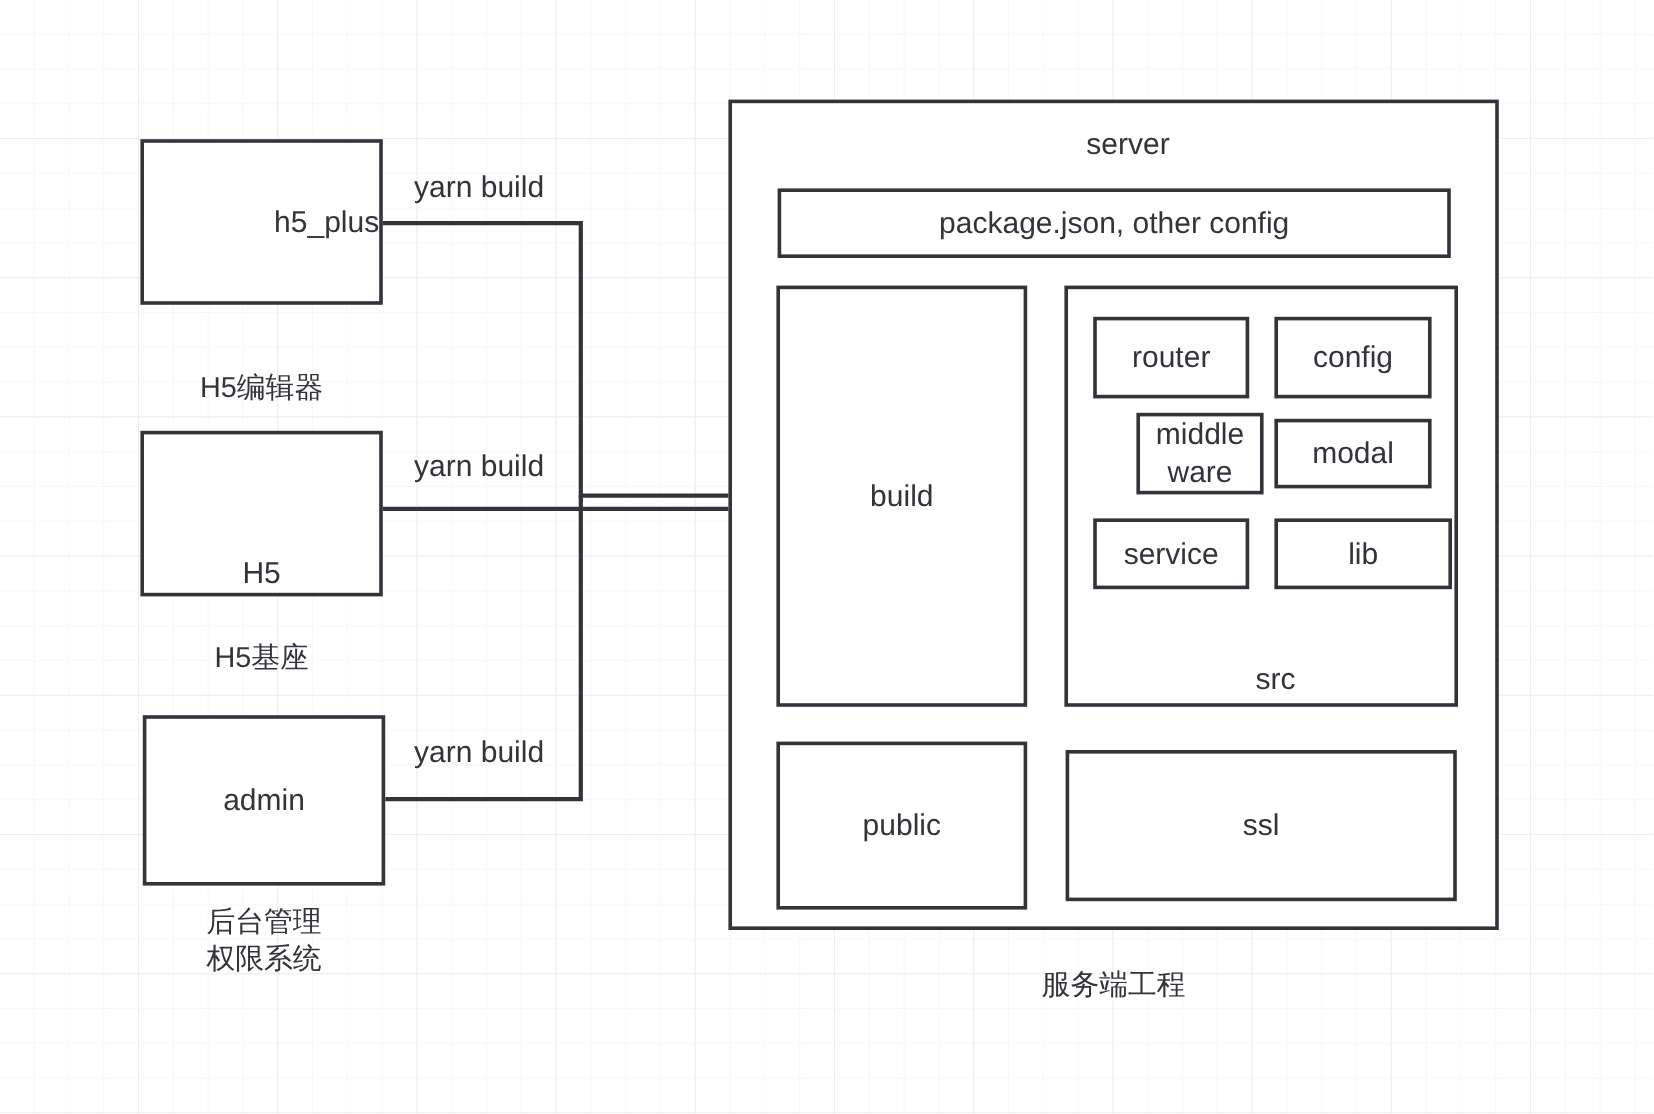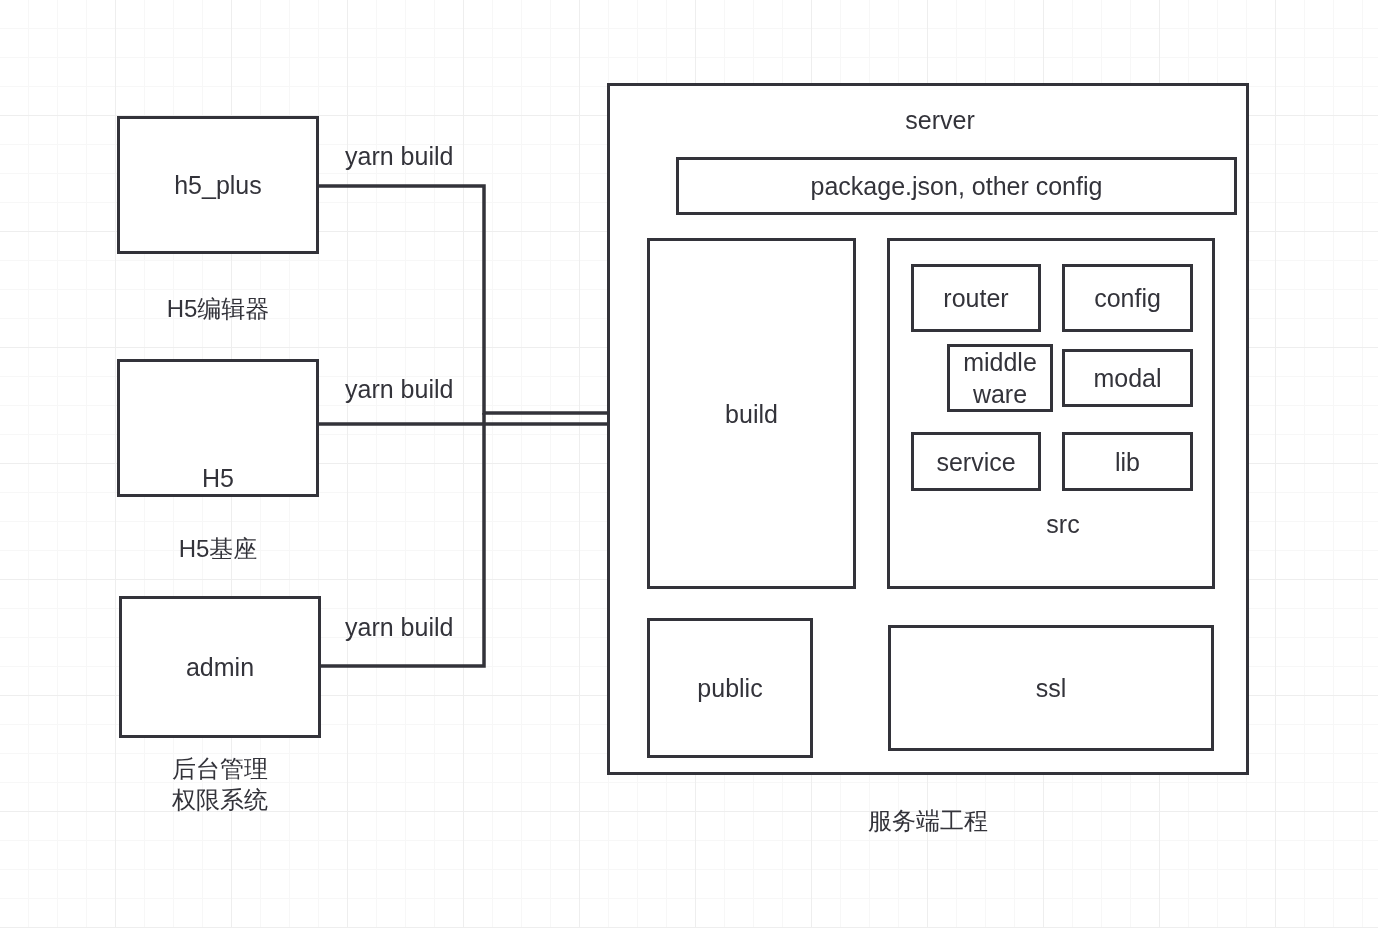--- a/index.html
+++ b/index.html
@@ -90,44 +90,44 @@
       </marker>
     </defs>
 
     <path d="M318,186 L484,186 L484,413 L635,413" fill="none" stroke="#33333a" stroke-width="3.5" marker-end="url(#arrowhead)"></path>
 
     <path d="M321,666 L484,666 L484,413" fill="none" stroke="#33333a" stroke-width="3.5"></path>
 
     <path d="M318,424 L635,424" fill="none" stroke="#33333a" stroke-width="3.5" marker-end="url(#arrowhead)"></path>
   </svg>
 
-  <div class="box fs-app" style="left:117px; top:116px; width:202px; height:138px;">
+  <div class="box fs-app" style="left:117px; top:116px; width:202px; height:138px;justify-content:flex-end;">
     <span>h5_plus</span>
   </div>
-  <div class="free-label fs-cn" style="left:117px; top:293px; width:202px;">H5编辑器</div>
+  <div class="free-label fs-cn" style="left:117px; top:308px; width:202px;">H5编辑器</div>
   <div class="edge-label fs-sub" style="left:345px; top:142px;">yarn build</div>
 
   <div class="box fs-app" style="left:117px; top:359px; width:202px; height:138px;align-items:flex-end;">
     <span>H5</span>
   </div>
   <div class="free-label fs-cn" style="left:117px; top:533px; width:202px;">H5基座</div>
   <div class="edge-label fs-sub" style="left:345px; top:375px;">yarn build</div>
 
   <div class="box fs-app" style="left:119px; top:596px; width:202px; height:142px;">
     <span>admin</span>
   </div>
   <div class="free-label fs-cn" style="left:119px; top:753px; width:202px;">后台管理
 权限系统</div>
   <div class="edge-label fs-sub" style="left:345px; top:613px;">yarn build</div>
 
   <div class="container-box" style="left:607px; top:83px; width:642px; height:692px;"></div>
 
   <div class="free-label fs-title" style="left:607px; top:104px; width:642px;">server</div>
 
-  <div class="box fs-app" style="left:648px; top:157px; width:561px; height:58px;margin-left:28px;">
+  <div class="box fs-app" style="left:648px; top:157px; width:561px; height:58px;">
     <span>package.json, other config</span>
   </div>
 
   <div class="box fs-app" style="left:647px; top:238px; width:209px; height:351px;">
     <span>build</span>
   </div>
 
   <div class="container-box" style="left:887px; top:238px; width:328px; height:351px;"></div>
 
   <div class="box fs-app" style="left:911px; top:264px; width:130px; height:68px;">
@@ -141,27 +141,27 @@
     <span style="white-space:pre-line;">middle
 ware</span>
   </div>
   <div class="box fs-app" style="left:911px; top:432px; width:130px; height:59px;">
     <span>service</span>
   </div>
 
   <div class="box fs-app" style="left:1062px; top:349px; width:131px; height:58px;">
     <span>modal</span>
   </div>
-  <div class="box fs-app" style="left:1062px; top:432px; width:131px; height:59px;">
+  <div class="box fs-app" style="left:1062px; top:432px; width:148px; height:59px;">
     <span>lib</span>
   </div>
 
-  <div class="free-label fs-title" style="left:887px; top:508px; width:328px;">src</div>
+  <div class="free-label fs-title" style="left:887px; top:550px; width:328px;">src</div>
 
-  <div class="box fs-app" style="left:647px; top:618px; width:166px; height:140px;">
+  <div class="box fs-app" style="left:647px; top:618px; width:209px; height:140px;">
     <span>public</span>
   </div>
   <div class="box fs-app" style="left:888px; top:625px; width:326px; height:126px;">
     <span>ssl</span>
   </div>
 
   <div class="free-label fs-cn" style="left:607px; top:805px; width:642px;">服务端工程</div>
 
 </div>
 

